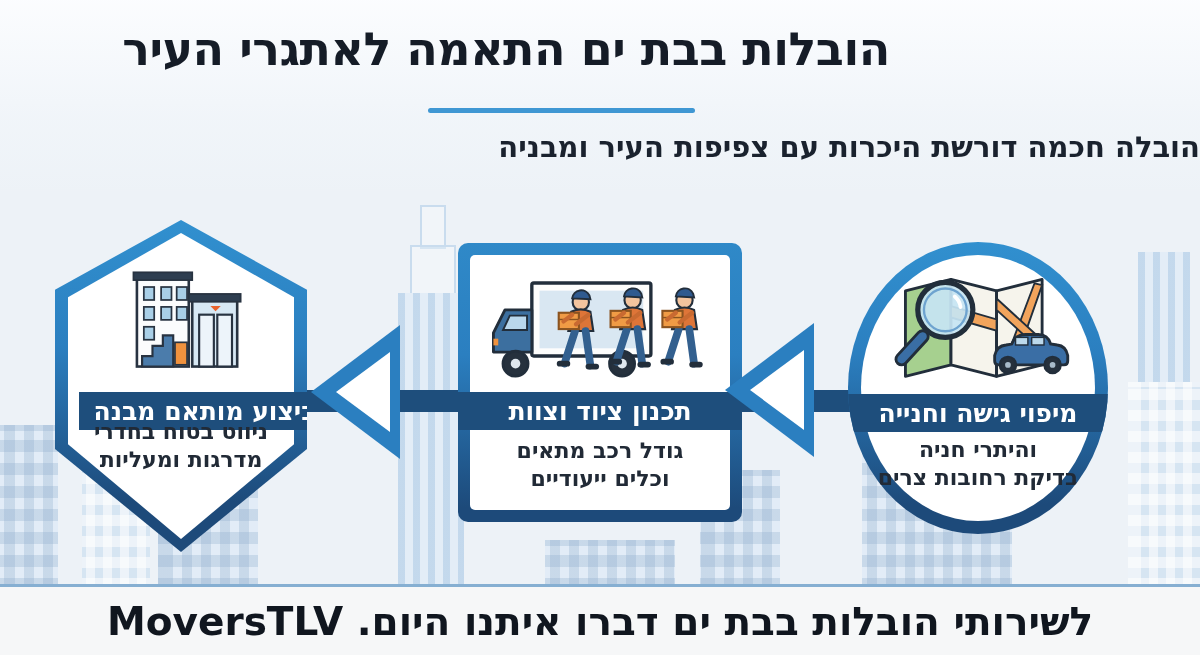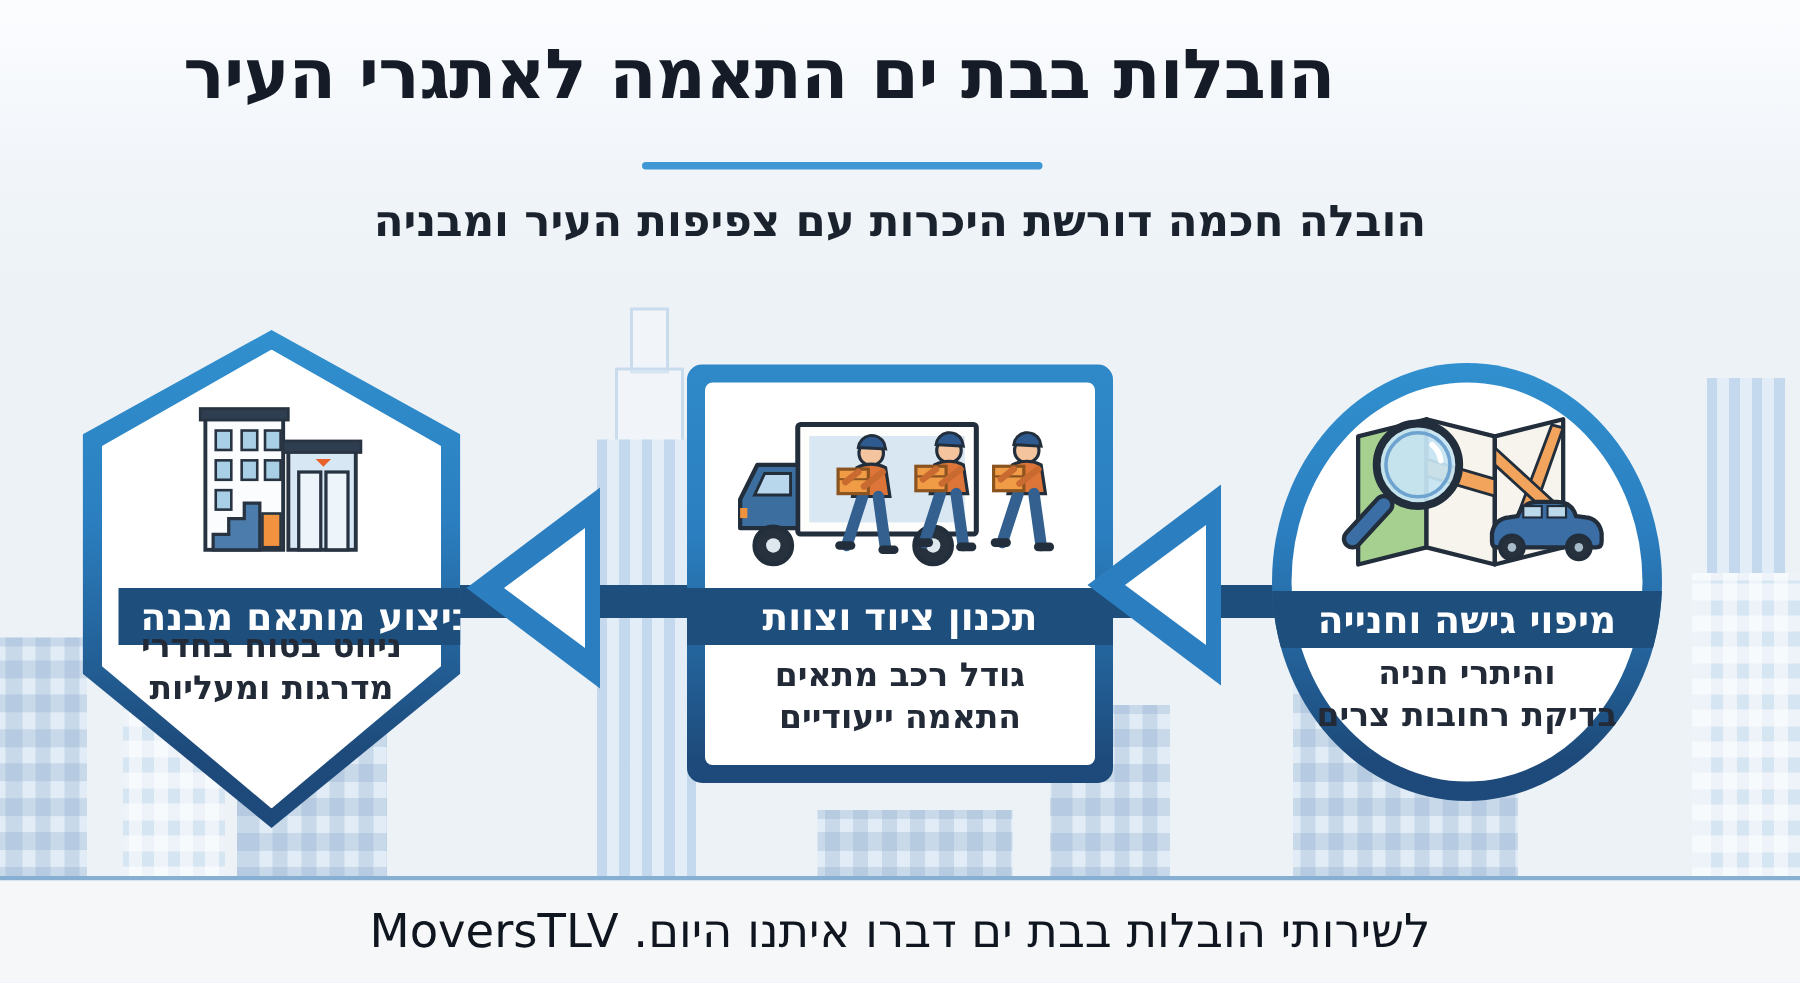--- a/index.html
+++ b/index.html
@@ -35,21 +35,21 @@
     border:2px solid #c9dcee;
   }
   .header-glow{position:absolute;left:0;top:0;width:1200px;height:195px;z-index:0;
     background:linear-gradient(180deg, rgba(252,253,255,.95) 0%, rgba(243,247,251,.6) 60%, rgba(237,242,247,0) 100%);}
 
   
   .title{position:absolute;z-index:4;top:22px;left:0;width:1012px;text-align:center;
     font-size:46px;font-weight:800;color:#151c27;letter-spacing:-.5px;}
   .title-underline{position:absolute;z-index:4;top:108px;left:428px;width:267px;height:5px;
     border-radius:3px;background:#3f97d3;}
-  .subtitle{position:absolute;z-index:4;top:130px;left:0;width:1200px;text-align:center;
+  .subtitle{position:absolute;z-index:4;top:130px;left:0;width:1200px;
     font-size:29px;font-weight:700;color:#1a222e;}
 
   
   .flow-bar{position:absolute;z-index:1;left:300px;top:390px;width:560px;height:22px;background:#1e4e7c;}
   .arrow{position:absolute;z-index:3;width:92px;height:140px;}
   .arrow-a{left:308px;top:322px;}
   .arrow-b{left:722px;top:320px;}
 
   
   .band{position:absolute;left:0;width:100%;height:38px;background:#1e4e7c;z-index:3;
@@ -81,21 +81,21 @@
     border-radius:50%;overflow:hidden;
     background:linear-gradient(180deg,#3190cf 0%,#2b7fc0 38%,#1d4a7a 90%);}
   .cir-inner{position:absolute;left:13px;top:13px;width:234px;height:266px;border-radius:50%;background:#ffffff;}
   .cir-band{top:152px;}
   .cir-desc{top:194px;}
 
   
   .divider{position:absolute;z-index:4;left:0;top:584px;width:1200px;height:3px;background:#86afd2;}
   .footer{position:absolute;z-index:4;left:0;top:587px;width:1200px;height:68px;background:#f6f7f8;
     display:flex;align-items:center;justify-content:center;}
-  .footer-text{font-size:31px;font-weight:400;color:#10161f;direction:rtl;}
+  .footer-text{font-size:39px;font-weight:700;color:#10161f;direction:rtl;}
 </style>
 </head>
 <body>
 
 <div class="stage">
 
   <div class="header-glow"></div>
   <div>
     <div class="sky b-grid-dark" style="left:0;top:425px;width:58px;height:159px;"></div>
     <div class="sky b-grid-light" style="left:82px;top:328px;width:68px;height:256px;"></div>
@@ -211,21 +211,21 @@
         <rect x="-4" y="29" width="21" height="17" fill="#f09b45" stroke="#8a5320" stroke-width="2.2"></rect>
         <line x1="-4" y1="36" x2="17" y2="36" stroke="#8a5320" stroke-width="1.5"></line>
         <path d="M10,31 L1,38 M27,31 L14,41" stroke="#c96a31" stroke-width="4.5" stroke-linecap="round"></path>
       </g>
     </svg>
     <div class="band sq-band">
       <span class="band-title">תכנון ציוד וצוות</span>
     </div>
     <div class="desc sq-desc">
       <div>גודל רכב מתאים</div>
-      <div>התאמה ייעודיים</div>
+      <div>וכלים ייעודיים</div>
     </div>
   </div>
 
   <div class="hex-outer">
     <div class="hex-inner"></div>
     <svg class="icon-wrap" style="left:61px;top:48px;width:130px;height:102px;" viewBox="0 0 150 118">
       <g>
         <rect x="24" y="12" width="60" height="102" fill="#fbfcfd" stroke="#283341" stroke-width="3"></rect>
         <rect x="20" y="5" width="68" height="9" fill="#2e3e50" stroke="#283341" stroke-width="2"></rect>
         <rect x="32" y="22" width="12" height="15" fill="#a9cfe7" stroke="#283341" stroke-width="2"></rect>

